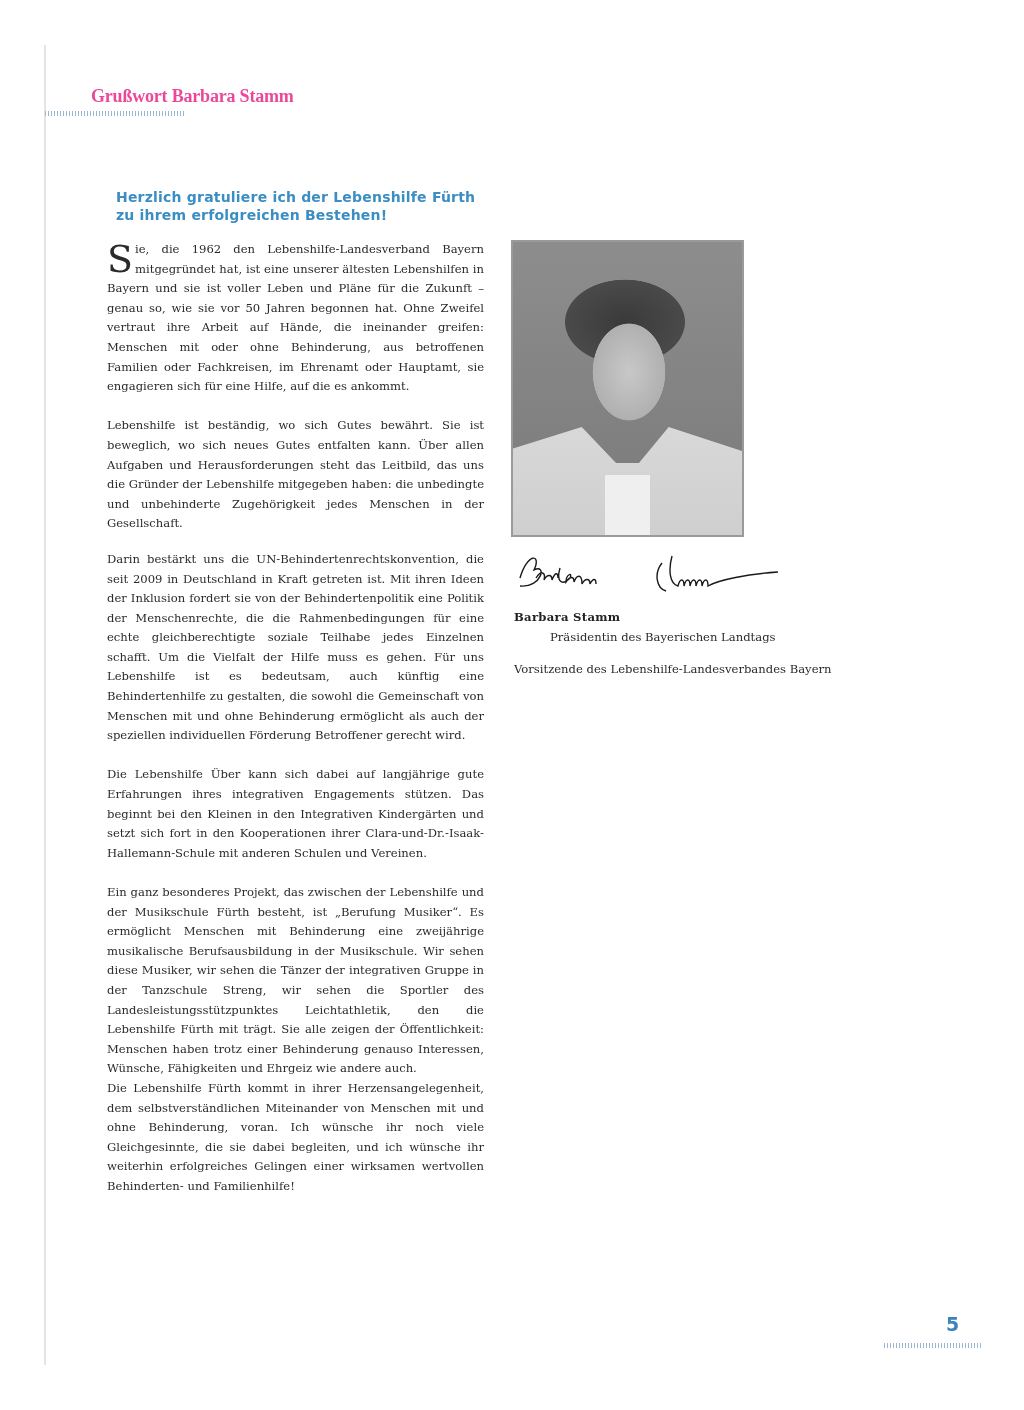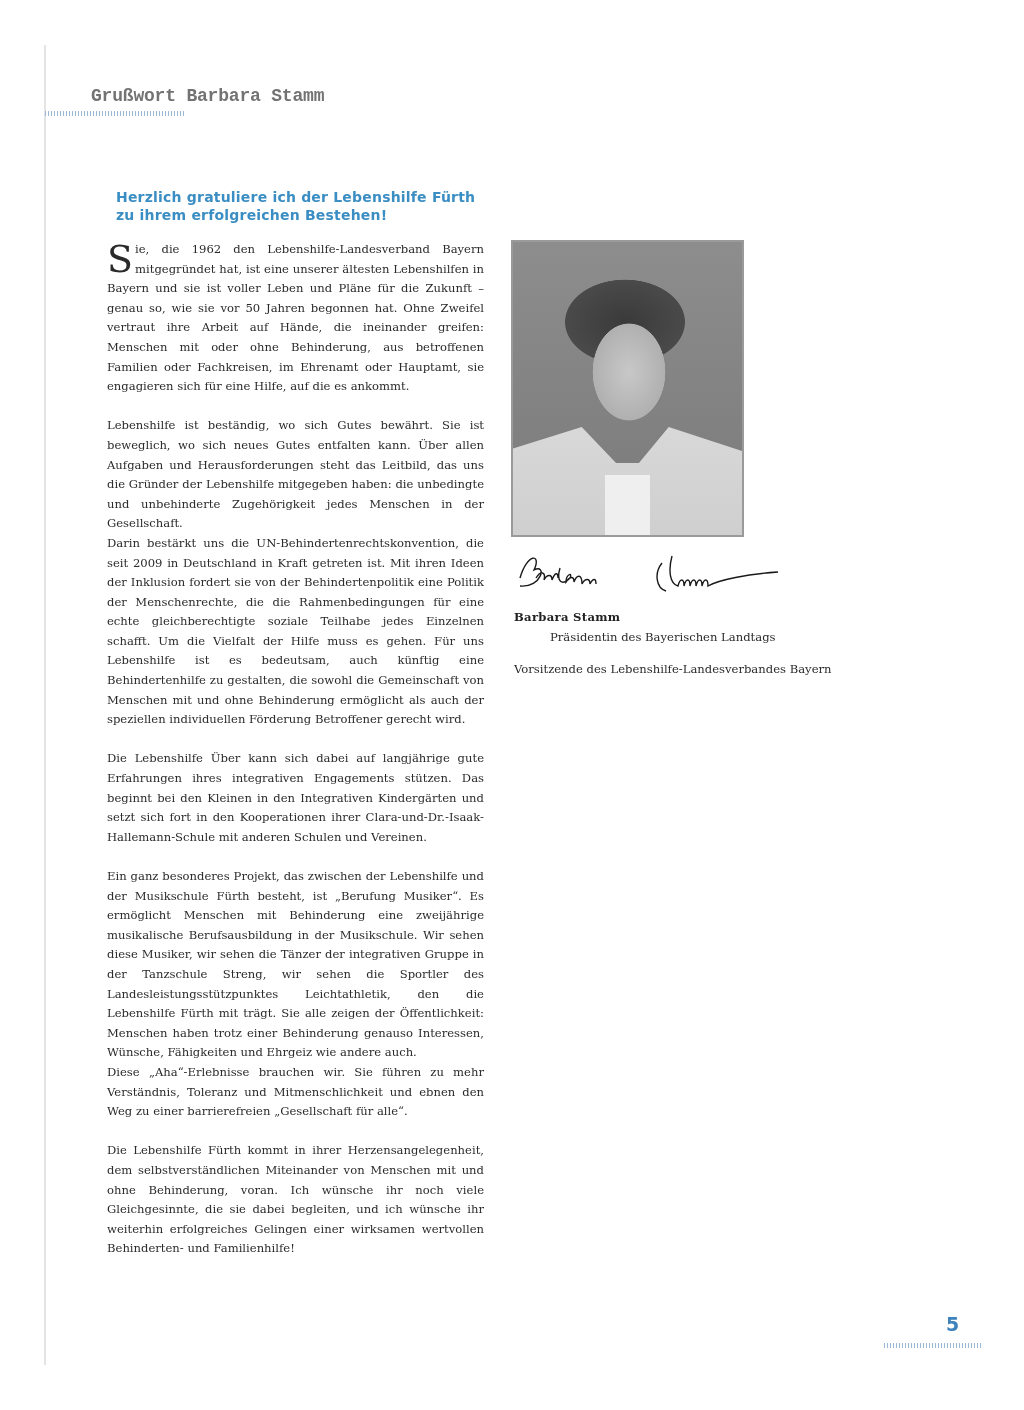--- a/index.html
+++ b/index.html
@@ -1,19 +1,19 @@
 <!DOCTYPE html>
 <html><head>
 <meta charset="utf-8">
 <style>
   html, body { margin: 0; padding: 0; background: #ffffff; }
   body { width: 1024px; height: 1410px; position: relative; overflow: hidden; }
   .page { position: absolute; left: 0; top: 0; width: 1024px; height: 1410px; background: #fff; }
   .margin-line { position: absolute; left: 44px; top: 45px; width: 2px; height: 1320px; background: #e4e4e4; }
-  .section-title { position: absolute; left: 91px; top: 86px; font-family: Liberation Mono, monospace; font-weight: bold; font-size: 18px; color: #737373; letter-spacing: -0.2px; margin: 0; }
+  .section-title { position: absolute; left: 91px; top: 86px; font-family: Liberation Serif, serif; font-weight: bold; font-size: 18px; color: #ec4899; letter-spacing: -0.2px; margin: 0; }
   .dotted-rule { position: absolute; height: 5px;
     background-image: repeating-linear-gradient(90deg, #9ab8d4 0 1px, transparent 1px 3px); }
   .dotted-rule.top { left: 45px; top: 111px; width: 140px; }
   .dotted-rule.bottom { left: 884px; top: 1343px; width: 98px; }
   .lead { position: absolute; left: 107px; top: 179px; width: 380px; font-family: "DejaVu Sans", sans-serif; font-weight: bold; font-size: 14px; line-height: 18px; color: #3b8ec3; margin: 9px; letter-spacing: 0.2px; }
   .body-text { position: absolute; left: 107px; top: 240px; width: 377px; font-family: "DejaVu Serif", serif; font-size: 11.6px; line-height: 19.6px; color: #2a2a2a; text-align: justify; }
   .body-text p { margin: 0 0 19.6px 0; }
   .dropcap { float: left; font-size: 38px; line-height: 34px; margin: 2px 2px 0 0; color: #2a2a2a; }
   .photo { position: absolute; left: 511px; top: 240px; width: 233px; height: 297px; border: 2px solid #9a9a9a; box-sizing: border-box;
     background: radial-gradient(ellipse 60px 80px at 116px 130px, #c8c8c8 0%, #b0b0b0 60%, transparent 61%),
@@ -34,25 +34,24 @@
 <div class="page">
   <div class="margin-line"></div>
 
   <h1 class="section-title">Grußwort Barbara Stamm</h1>
   <div class="dotted-rule top"></div>
 
   <h2 class="lead">Herzlich gratuliere ich der Lebenshilfe Fürth zu ihrem erfolgreichen Bestehen!</h2>
 
   <div class="body-text">
     <p><span class="dropcap">S</span><span>ie, die 1962 den Lebenshilfe-Landesverband Bayern mitgegründet hat, ist eine unserer ältesten Lebenshilfen in Bayern und sie ist voller Leben und Pläne für die Zukunft – genau so, wie sie vor 50 Jahren begonnen hat. Ohne Zweifel vertraut ihre Arbeit auf Hände, die ineinander greifen: Menschen mit oder ohne Behinderung, aus betroffenen Familien oder Fachkreisen, im Ehrenamt oder Hauptamt, sie engagieren sich für eine Hilfe, auf die es ankommt.</span></p>
-    <p style="margin-bottom:0">Lebenshilfe ist beständig, wo sich Gutes bewährt. Sie ist beweglich, wo sich neues Gutes entfalten kann. Über allen Aufgaben und Herausforderungen steht das Leitbild, das uns die Gründer der Lebenshilfe mitgegeben haben: die unbedingte und unbehinderte Zugehörigkeit jedes Menschen in der Gesellschaft.</p>
+    <p style="margin-bottom:16px">Lebenshilfe ist beständig, wo sich Gutes bewährt. Sie ist beweglich, wo sich neues Gutes entfalten kann. Über allen Aufgaben und Herausforderungen steht das Leitbild, das uns die Gründer der Lebenshilfe mitgegeben haben: die unbedingte und unbehinderte Zugehörigkeit jedes Menschen in der Gesellschaft.</p>
     <p>Darin bestärkt uns die UN-Behindertenrechtskonvention, die seit 2009 in Deutschland in Kraft getreten ist. Mit ihren Ideen der Inklusion fordert sie von der Behindertenpolitik eine Politik der Menschenrechte, die die Rahmenbedingungen für eine echte gleichberechtigte soziale Teilhabe jedes Einzelnen schafft. Um die Vielfalt der Hilfe muss es gehen. Für uns Lebenshilfe ist es bedeutsam, auch künftig eine Behindertenhilfe zu gestalten, die sowohl die Gemeinschaft von Menschen mit und ohne Behinderung ermöglicht als auch der speziellen individuellen Förderung Betroffener gerecht wird.</p>
     <p>Die Lebenshilfe Über kann sich dabei auf langjährige gute Erfahrungen ihres integrativen Engagements stützen. Das beginnt bei den Kleinen in den Integrativen Kindergärten und setzt sich fort in den Kooperationen ihrer Clara-und-Dr.-Isaak-Hallemann-Schule mit anderen Schulen und Vereinen.</p>
     <p style="margin-bottom:0">Ein ganz besonderes Projekt, das zwischen der Lebenshilfe und der Musikschule Fürth besteht, ist „Berufung Musiker“. Es ermöglicht Menschen mit Behinderung eine zweijährige musikalische Berufsausbildung in der Musikschule. Wir sehen diese Musiker, wir sehen die Tänzer der integrativen Gruppe in der Tanzschule Streng, wir sehen die Sportler des Landesleistungsstützpunktes Leichtathletik, den die Lebenshilfe Fürth mit trägt. Sie alle zeigen der Öffentlichkeit: Menschen haben trotz einer Behinderung genauso Interessen, Wünsche, Fähigkeiten und Ehrgeiz wie andere auch.</p>
-    <p>Diese „Aha“-Erlebnisse brauchen wir. Sie führen zu mehr Verständnis, Toleranz und Mitmenschlichkeit und ebnen den Weg zu einer barrierefreien „Gesellschaft für alle“.</p>
     <p>Die Lebenshilfe Fürth kommt in ihrer Herzensangelegenheit, dem selbstverständlichen Miteinander von Menschen mit und ohne Behinderung, voran. Ich wünsche ihr noch viele Gleichgesinnte, die sie dabei begleiten, und ich wünsche ihr weiterhin erfolgreiches Gelingen einer wirksamen wertvollen Behinderten- und Familienhilfe!</p>
   </div>
 
   <div class="photo" title="Porträtfoto Barbara Stamm">
     <div class="jacket"></div>
     <div class="shirt"></div>
   </div>
 
   <svg class="signature" viewBox="0 0 280 50">
     <title>Barbara Stamm</title>

